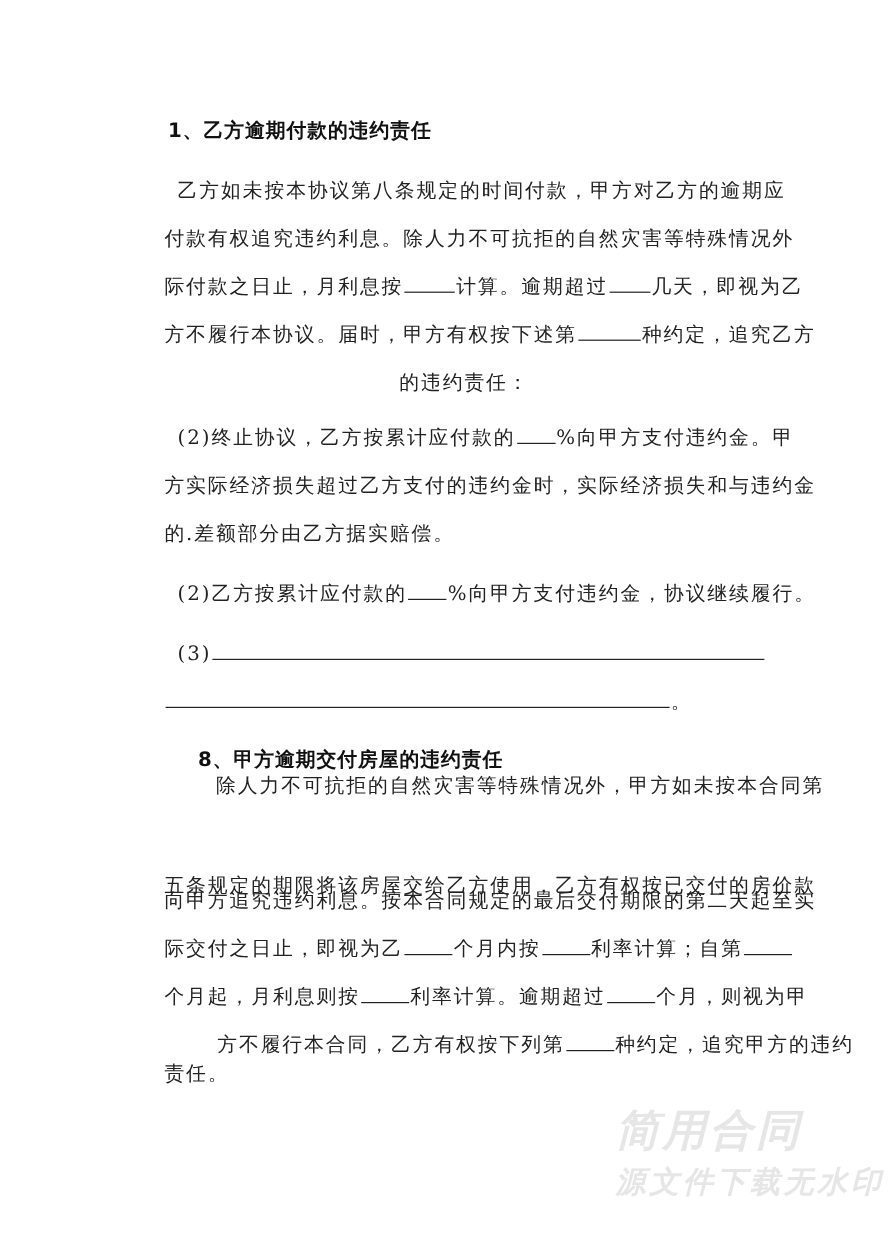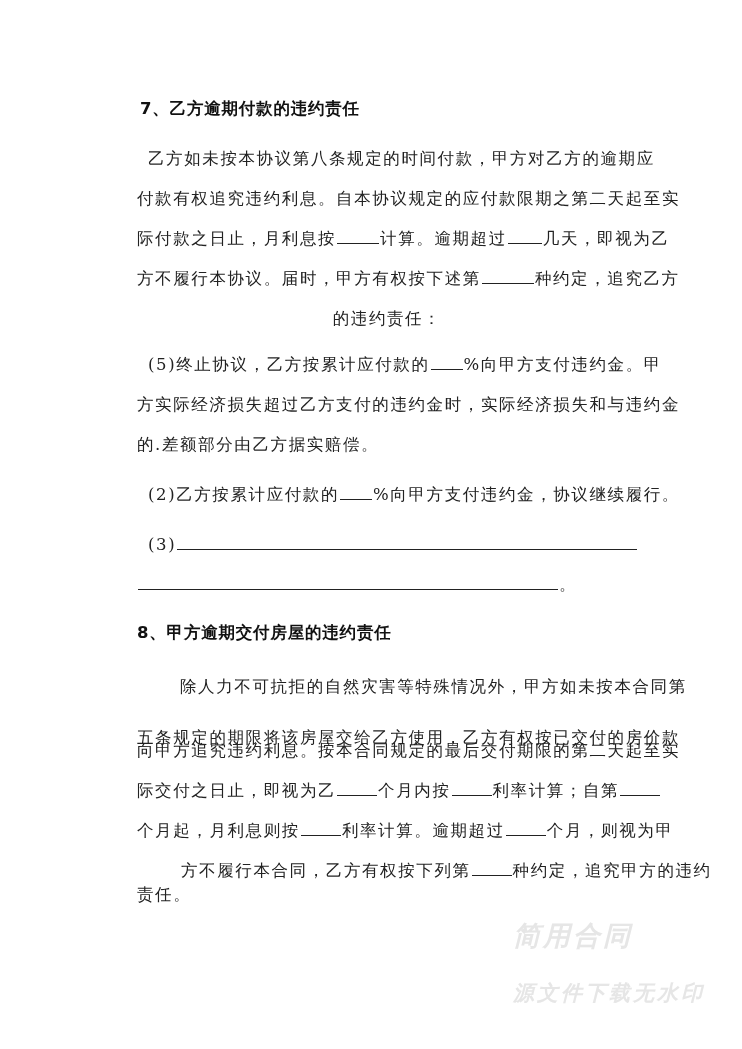--- a/index.html
+++ b/index.html
@@ -6,60 +6,60 @@
   body { width: 742px; height: 1049px; position: relative; overflow: hidden;
          font-family: "DejaVu Serif", "Liberation Serif", serif; color: #222; }
   .line { position: absolute; left: 137px; width: 500px; font-size: 16.5px;
           white-space: nowrap; letter-spacing: 1.6px; line-height: 22px; }
   .heading { font-family: "DejaVu Sans", "Liberation Sans", sans-serif; font-weight: bold;
              font-size: 16.5px; letter-spacing: 0.8px; color: #111; }
   .indent { left: 148px; }
   .blank { display: inline-block; border-bottom: 1.3px solid #222; height: 14px; vertical-align: baseline; margin: 0 1px; }
   .wm { position: absolute; font-family: "DejaVu Sans", "Liberation Sans", sans-serif; font-weight: bold;
         font-style: italic; color: #e6e6e6; white-space: nowrap; }
-  .wm-title { left: 513px; top: 918px; font-size: 27px; letter-spacing: 3px; }
-  .wm-sub { left: 513px; top: 968px; font-size: 21px; letter-spacing: 3px; margin-top: 11px; }
+  .wm-title { left: 513px; top: 918px; font-size: 36px; letter-spacing: 3px; }
+  .wm-sub { left: 513px; top: 968px; font-size: 25px; letter-spacing: 3px; }
 </style>
 </head>
 <body>
 
 <div>
 
-  <div class="line heading" style="top:98px;left:140px;">7、乙方逾期付款的违约责任</div>
+  <div class="line heading" style="top:98px;left:140px;">1、乙方逾期付款的违约责任</div>
 
   <div class="line indent" style="top:148px;text-align:center;">乙方如未按本协议第八条规定的时间付款，甲方对乙方的逾期应</div>
-  <div class="line" style="top:188px;">付款有权追究违约利息。自本协议规定的应付款限期之第二天起至实</div>
+  <div class="line" style="top:188px;">付款有权追究违约利息。除人力不可抗拒的自然灾害等特殊情况外</div>
   <div class="line" style="top:228px;">
     <span>际付款之日止，月利息按</span><span class="blank" style="width:42px"></span><span>计算。逾期超过</span><span class="blank" style="width:34px"></span><span>几天，即视为乙</span>
   </div>
   <div class="line" style="top:268px;">
     <span>方不履行本协议。届时，甲方有权按下述第</span><span class="blank" style="width:52px"></span><span>种约定，追究乙方</span>
   </div>
   <div class="line" style="top:308px;text-align:center;">的违约责任：</div>
 
   <div class="line indent" style="top:354px;">
-    <span>(5)终止协议，乙方按累计应付款的</span><span class="blank" style="width:32px"></span><span>%向甲方支付违约金。甲</span>
+    <span>(2)终止协议，乙方按累计应付款的</span><span class="blank" style="width:32px"></span><span>%向甲方支付违约金。甲</span>
   </div>
   <div class="line" style="top:394px;">方实际经济损失超过乙方支付的违约金时，实际经济损失和与违约金</div>
   <div class="line" style="top:434px;">的.差额部分由乙方据实赔偿。</div>
 
   <div class="line indent" style="top:484px;">
     <span>(2)乙方按累计应付款的</span><span class="blank" style="width:32px"></span><span>%向甲方支付违约金，协议继续履行。</span>
   </div>
 
   <div class="line indent" style="top:534px;">
     <span>(3)</span><span class="blank" style="width:460px"></span>
   </div>
   <div class="line" style="top:574px;">
     <span class="blank" style="width:420px"></span><span>。</span>
   </div>
 
-  <div class="line heading" style="top:622px;">8、甲方逾期交付房屋的违约责任</div>
+  <div class="line heading" style="top:622px;margin-left:28px;">8、甲方逾期交付房屋的违约责任</div>
 
-  <div class="line indent" style="top:676px;padding-left:32px;">除人力不可抗拒的自然灾害等特殊情况外，甲方如未按本合同第</div>
+  <div class="line indent" style="top:644px;padding-left:32px;">除人力不可抗拒的自然灾害等特殊情况外，甲方如未按本合同第</div>
   <div class="line" style="top:700px;margin-top:27px;">五条规定的期限将该房屋交给乙方使用，乙方有权按已交付的房价款</div>
   <div class="line" style="top:740px;">向甲方追究违约利息。按本合同规定的最后交付期限的第二天起至实</div>
   <div class="line" style="top:780px;">
     <span>际交付之日止，即视为乙</span><span class="blank" style="width:40px"></span><span>个月内按</span><span class="blank" style="width:40px"></span><span>利率计算；自第</span><span class="blank" style="width:40px"></span>
   </div>
   <div class="line" style="top:820px;">
     <span>个月起，月利息则按</span><span class="blank" style="width:40px"></span><span>利率计算。逾期超过</span><span class="blank" style="width:40px"></span><span>个月，则视为甲</span>
   </div>
   <div class="line" style="top:860px;margin-left:44px;">
     <span>方不履行本合同，乙方有权按下列第</span><span class="blank" style="width:40px"></span><span>种约定，追究甲方的违约</span>

